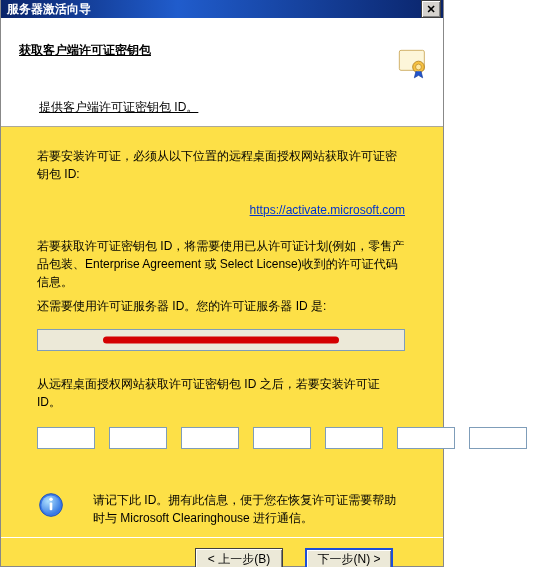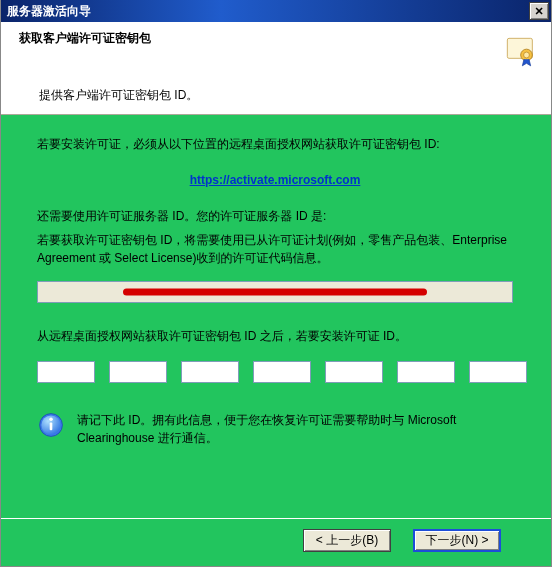--- a/index.html
+++ b/index.html
@@ -4,23 +4,23 @@
 <style>
   html, body {
     margin: 0;
     padding: 0;
     font-family: "Microsoft YaHei", "SimSun", Tahoma, sans-serif;
     font-size: 12px;
     color: #000;
     background: #fff;
   }
   .window {
-    width: 552px;
+    width: 444px;
     height: 567px;
-    background: #22c55e;
+    background: #fde047;
     display: flex;
     flex-direction: column;
     box-sizing: border-box;
     border: 1px solid #888;
     border-top: none;
   }
   .titlebar {
     display: flex;
     align-items: center;
     justify-content: space-between;
@@ -42,24 +42,25 @@
     justify-content: center;
     font-family: Tahoma, sans-serif;
     font-size: 11px;
     font-weight: bold;
     color: #000;
     cursor: default;
   }
   .header-band {
     background: #fff;
     border-bottom: 1px solid #aca899;
-    padding: 8px 12px 10px 18px;
+    padding: 24px 12px 10px 18px;
     display: flex;
     align-items: flex-start;
     justify-content: space-between;
+    text-decoration: underline;
   }
   .header-text .title {
     font-weight: bold;
     margin-bottom: 2px;
   }
   .header-text .subtitle {
     margin-left: 20px;
     margin-top: 40px;
   }
   .header-icon svg {
@@ -75,23 +76,22 @@
   }
   .body p {
     margin: 0 0 6px 0;
     line-height: 1.5;
   }
   .link {
     color: #0033cc;
     text-decoration: underline;
     cursor: pointer;
     display: block;
-    text-align: center;
+    text-align: right;
     margin: 14px 0 20px 0;
-    font-weight: bold;
   }
   .server-id-field {
     margin: 8px 0 24px 0;
   }
   .server-id-field input {
     width: 100%;
     height: 22px;
     box-sizing: border-box;
     font-family: Tahoma, sans-serif;
     font-size: 12px;
@@ -112,23 +112,23 @@
     border: 1px solid #7f9db9;
     box-shadow: inset 1px 1px #fff;
     background: #fff;
     font-family: Tahoma, sans-serif;
     font-size: 12px;
     text-align: left;
     padding: 2px 4px;
   }
   .info-row {
     display: flex;
-    gap: 12px;
+    gap: 28px;
     align-items: flex-start;
-    margin-top: 6px;
+    margin-top: 20px;
   }
   .info-icon svg {
     width: 28px;
     height: 28px;
   }
   .info-text {
     line-height: 1.5;
   }
   .footer {
     display: flex;
@@ -203,23 +203,23 @@
       </svg>
     </div>
   </div>
 
   <div class="body">
 
     <p class="section-para">若要安装许可证，必须从以下位置的远程桌面授权网站获取许可证密钥包 ID:</p>
 
     <a class="link">https://activate.microsoft.com</a>
 
+    <p class="section-para">若要获取许可证密钥包 ID，将需要使用已从许可证计划(例如，零售产品包装、Enterprise Agreement 或 Select License)收到的许可证代码信息。</p>
+
     <p class="section-para spaced-top">还需要使用许可证服务器 ID。您的许可证服务器 ID 是:</p>
-
-    <p class="section-para">若要获取许可证密钥包 ID，将需要使用已从许可证计划(例如，零售产品包装、Enterprise Agreement 或 Select License)收到的许可证代码信息。</p>
 
     <div class="server-id-field redacted">
       <input type="text" readonly="" value="" style="">
     </div>
 
     <p class="section-para">从远程桌面授权网站获取许可证密钥包 ID 之后，若要安装许可证 ID。</p>
 
     <div class="key-inputs">
       <input type="text" maxlength="5" value="" style="">
       <input type="text" maxlength="5" value="" style="">

